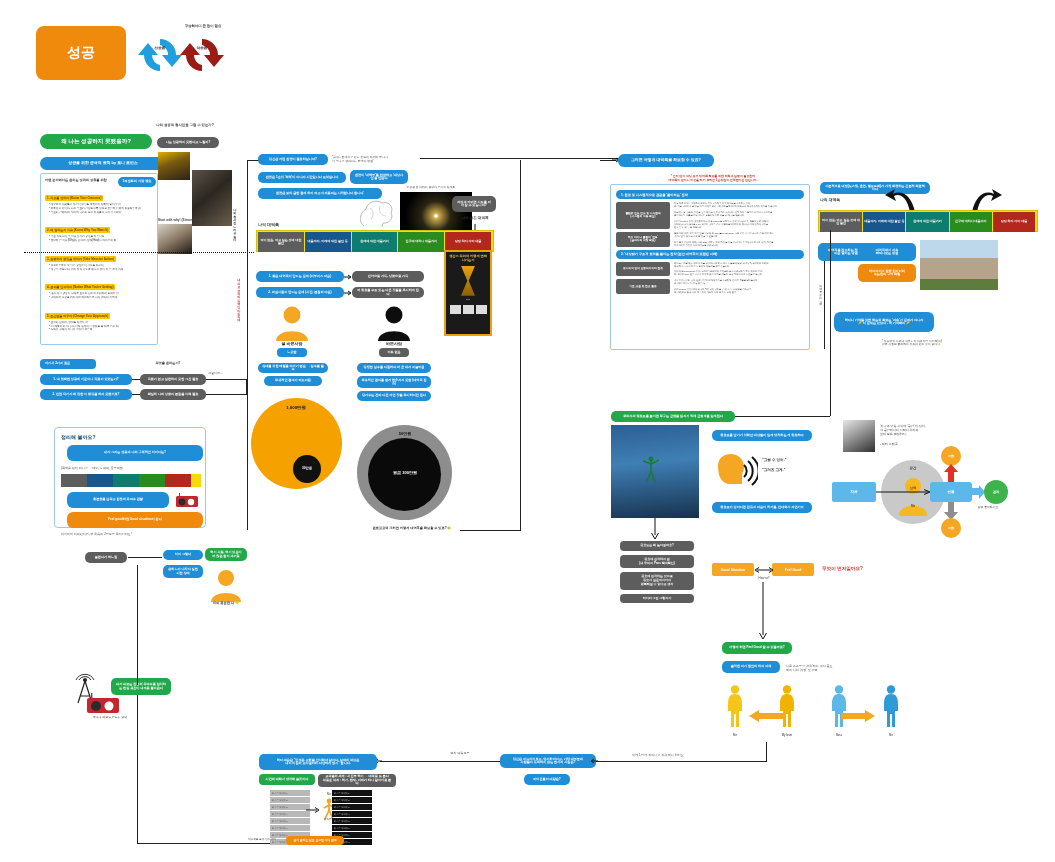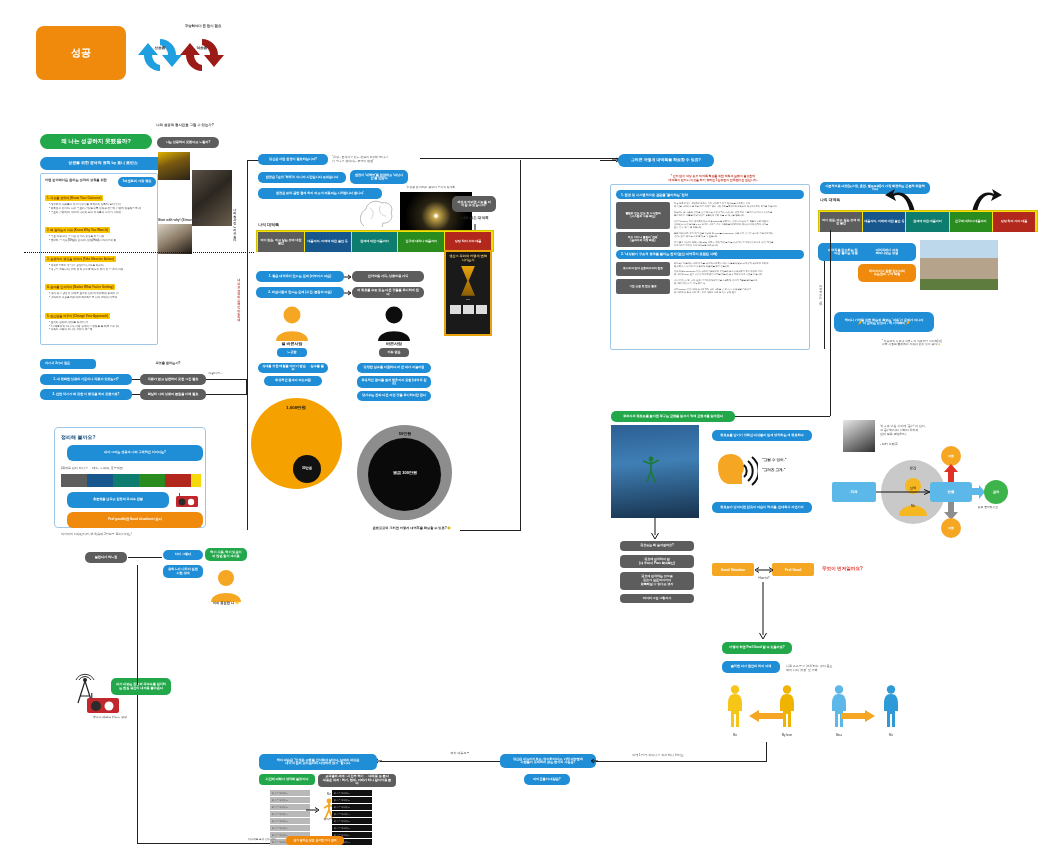--- a/index.html
+++ b/index.html
@@ -9,21 +9,21 @@
   .pill{border-radius:11px;color:#fff;display:flex;align-items:center;justify-content:center;
         text-align:center;line-height:1.12;padding:2px 4px;}
   .blue{background:#1f8ed6;}
   .green{background:#22a84a;}
   .gray{background:#5d5d5d;}
   .orange{background:#f08a0c;}
   .t4{font-size:3.1px;font-weight:bold;}
   .t5{font-size:3.9px;font-weight:bold;}
   .t6{font-size:4.6px;font-weight:bold;}
   .t7{font-size:5.6px;font-weight:bold;}
-  .t10{font-size:10px;font-weight:bold;font-family:Liberation Serif, serif;}
+  .t10{font-size:14px;font-weight:bold;font-family:Liberation Serif, serif;}
   .line{background:#222;}
   .hline{height:1px;}
   .vline{width:1px;}
   .card{background:#fff;border:1px solid #9fc8e8;}
   .imgph{background:#3a3a3a;background-image:linear-gradient(140deg,#5c5347,#2b2620 45%,#6b5f4e);}
   .note{font-size:3.3px;color:#333;line-height:1.25;font-weight:bold;}
   .note2{font-size:2.9px;color:#444;line-height:1.3;}
   .rowlbl{color:#fff;font-size:3px;font-weight:bold;text-align:center;}
   .vert{writing-mode:vertical-rl;}
 </style>

